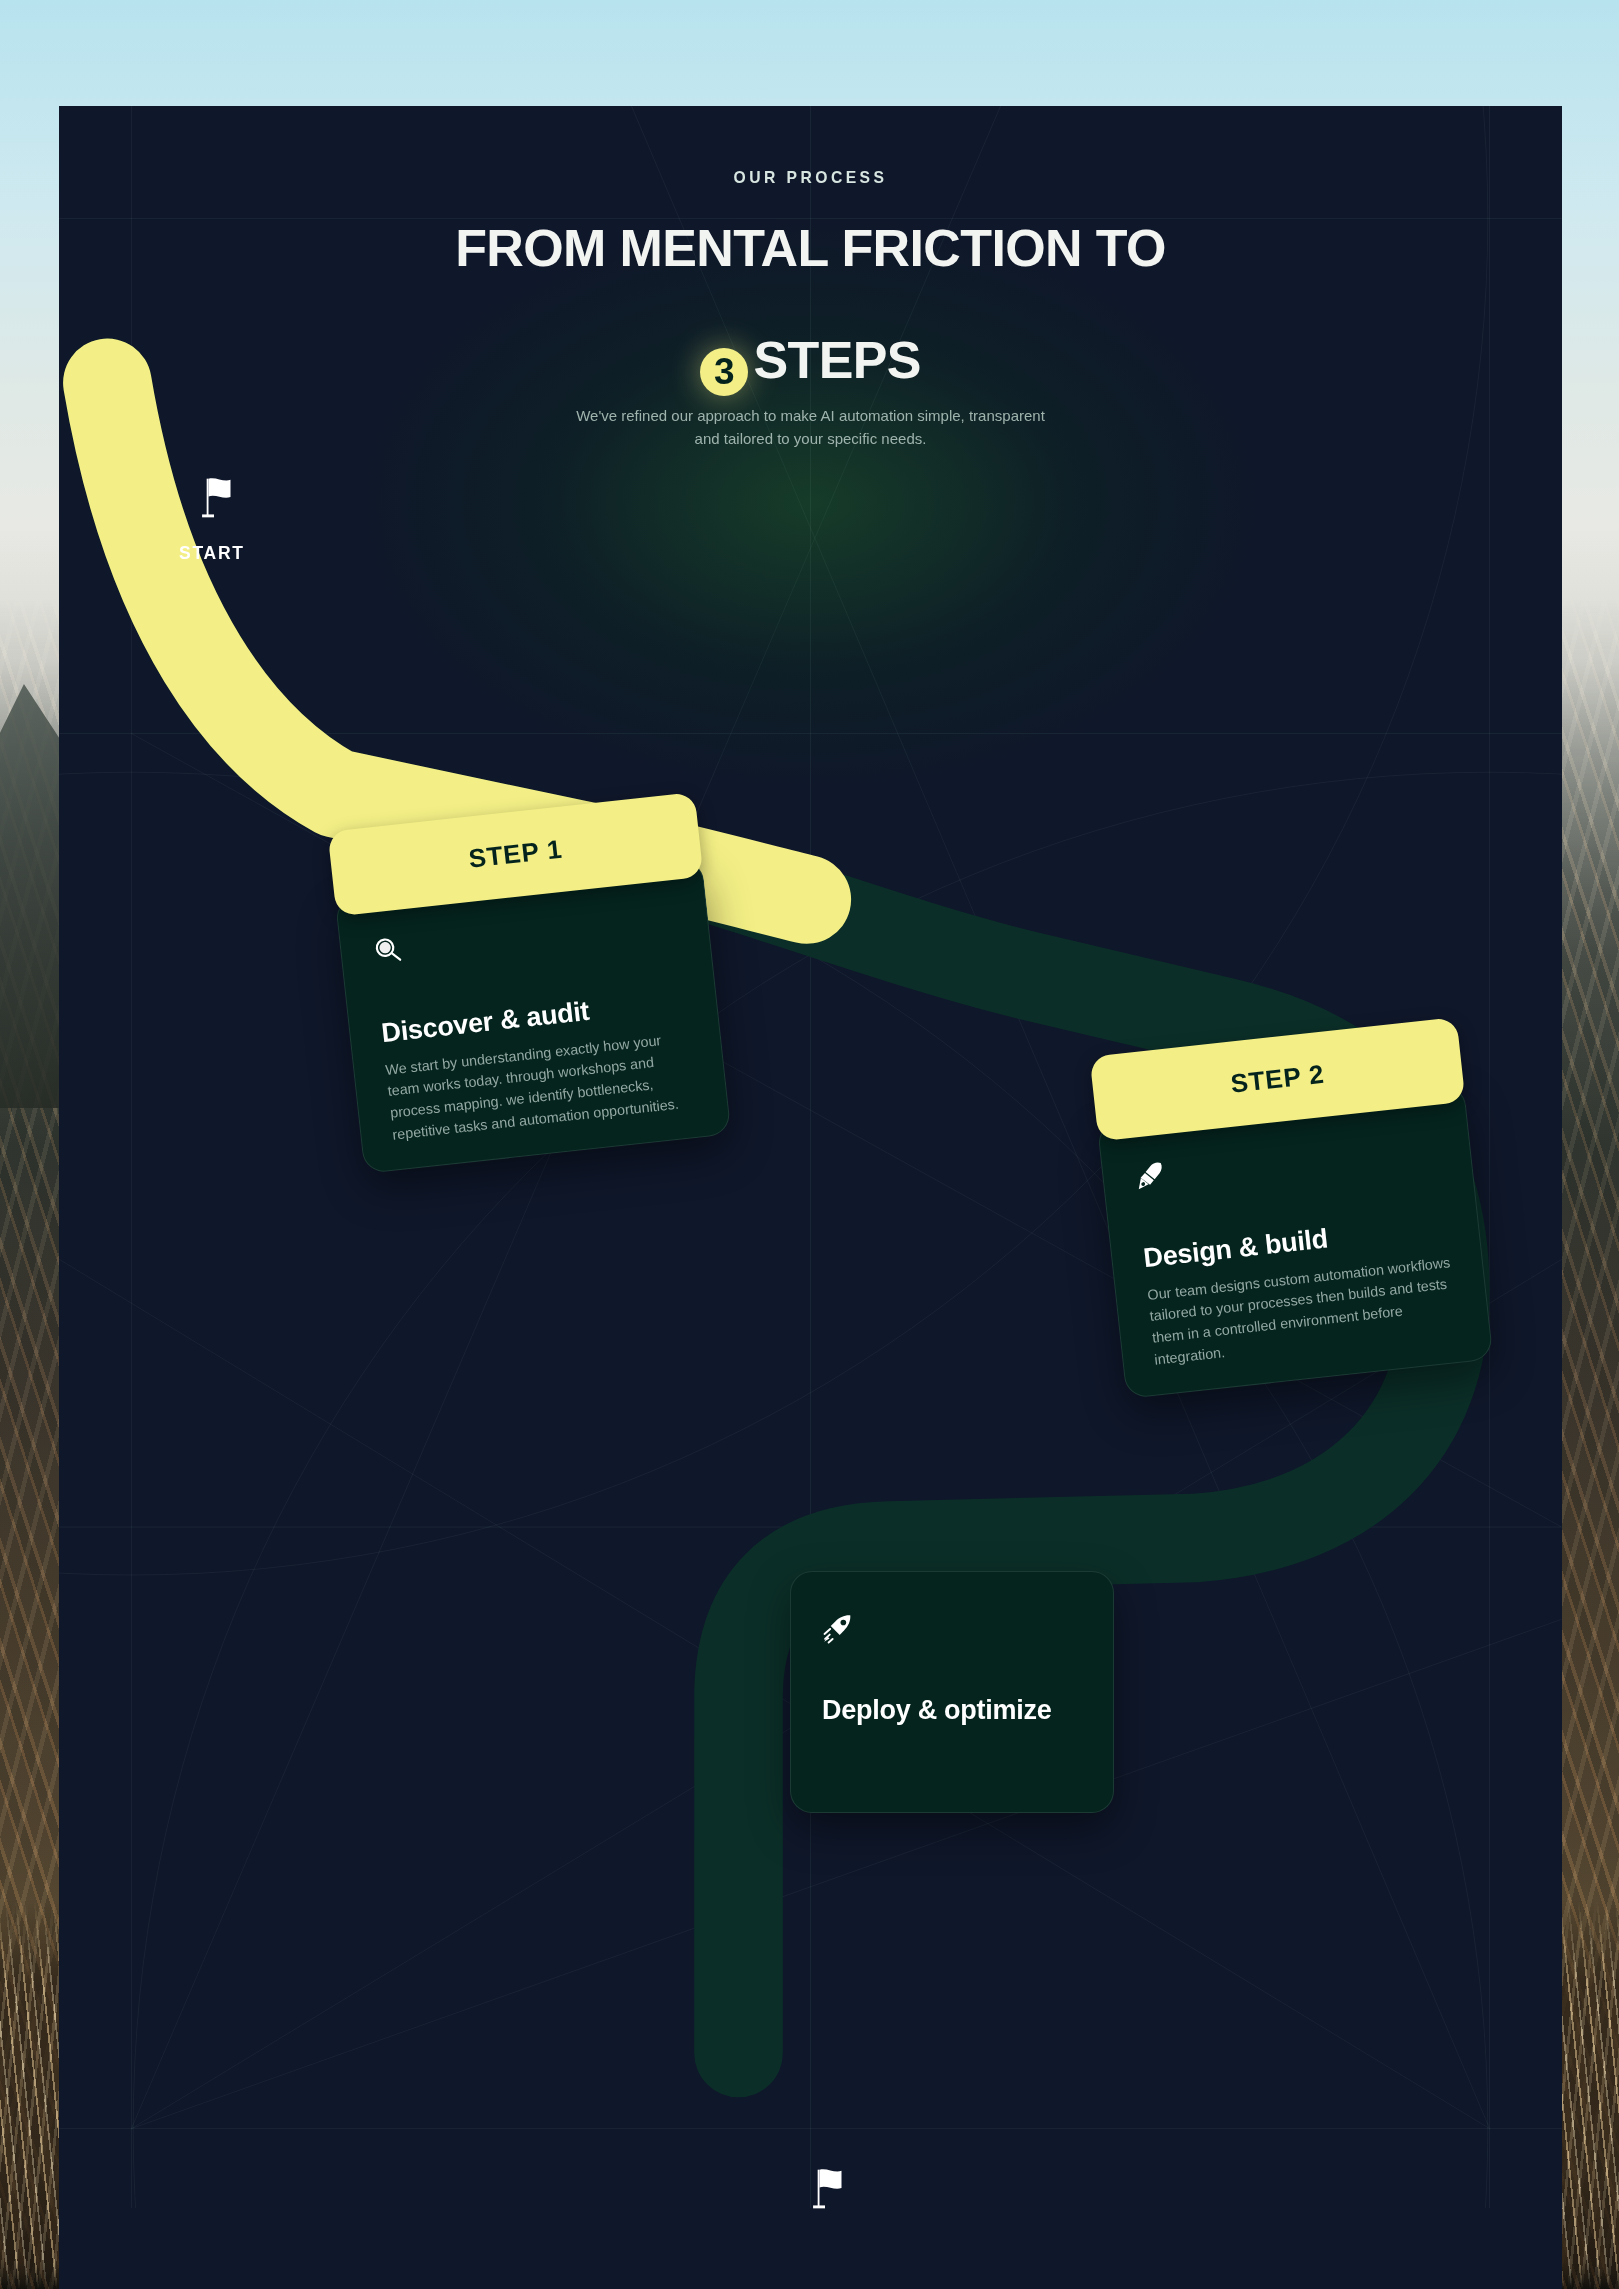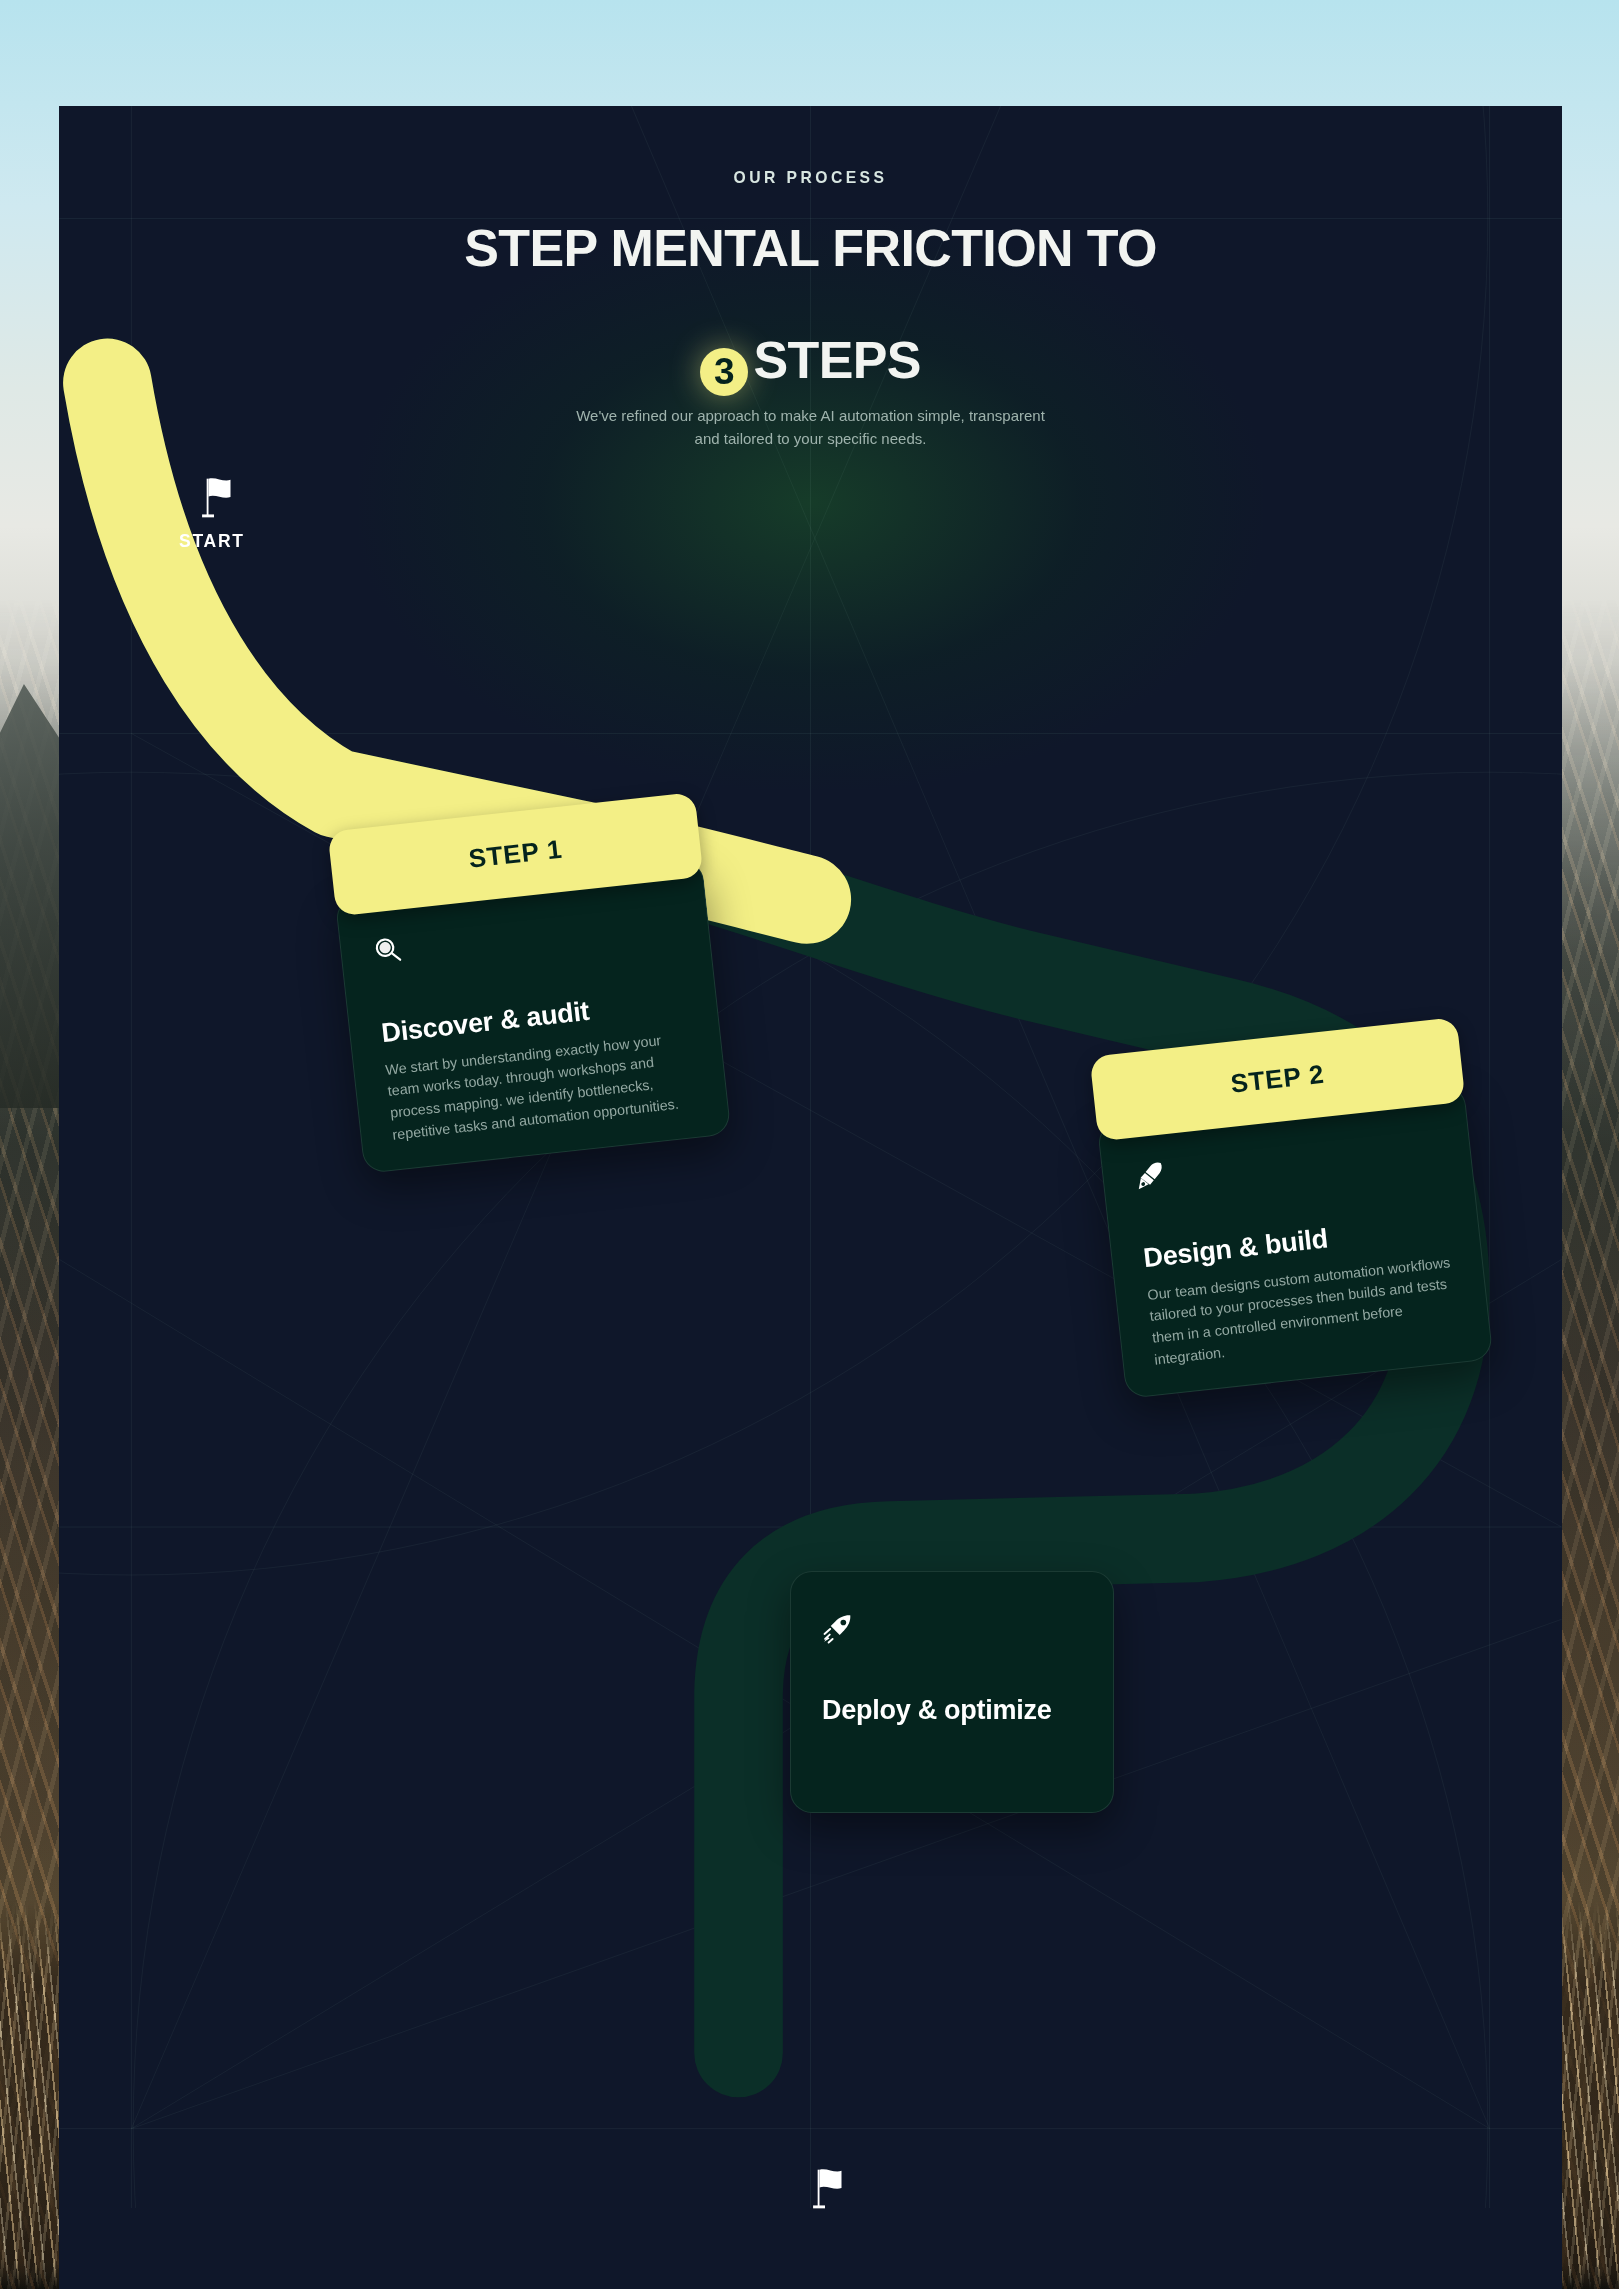--- a/index.html
+++ b/index.html
@@ -105,21 +105,21 @@
   .track { position: absolute; inset: 0; pointer-events: none; }
 
   
   .marker { position: absolute; text-align: center; }
   .marker .flag svg { display: block; }
   .marker .mlabel {
     color: #ffffff;
     font-size: 17.5px;
     font-weight: 700;
     letter-spacing: .10em;
-    margin-top: 12px;
+    margin-top: 24px;
     white-space: nowrap;
   }
   #marker-start { left: 120px; top: 369px; }
   #marker-start .flag { margin-left: 20px; }
   #marker-end { left: 729px; top: 2060px; }
   #marker-end .flag { margin-left: 22px; }
 
   
   .header { position: absolute; left: 0; right: 0; top: 0; text-align: center; }
   .eyebrow {
@@ -259,21 +259,21 @@
 
     <path d="M 52 300
              C 96 560, 200 690, 300 745
              L 560 800
              C 640 816, 730 840, 810 860" fill="none" stroke="#F3EF86" stroke-width="96" stroke-linecap="round" stroke-linejoin="round"></path>
   </svg>
 
   <header class="header">
     <div class="eyebrow">OUR PROCESS</div>
     <h1 class="headline">
-      <span>STEP MENTAL FRICTION TO</span><br>
+      <span>FROM MENTAL FRICTION TO</span><br>
       <br>
       <span class="num-badge">3</span><span>STEPS</span>
     </h1>
     <p class="subtitle">We've refined our approach to make AI automation simple, transparent and tailored to your specific needs.</p>
   </header>
 
   <div class="marker" id="marker-start">
     <div class="flag">
       <svg width="41" height="44" viewBox="0 0 44 48" fill="#ffffff">
         <path d="M8 4 h2 v40 h-2z"></path>

